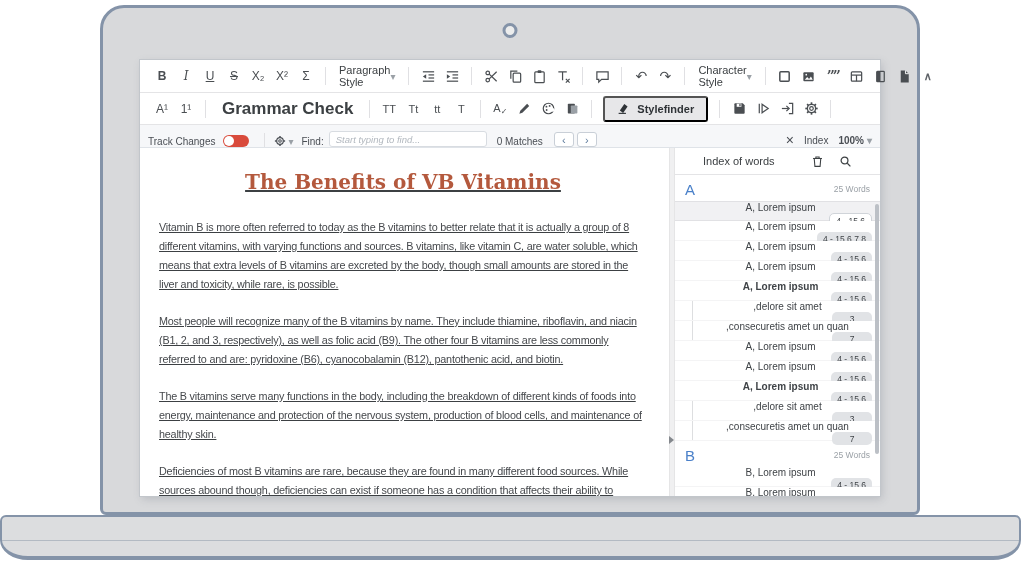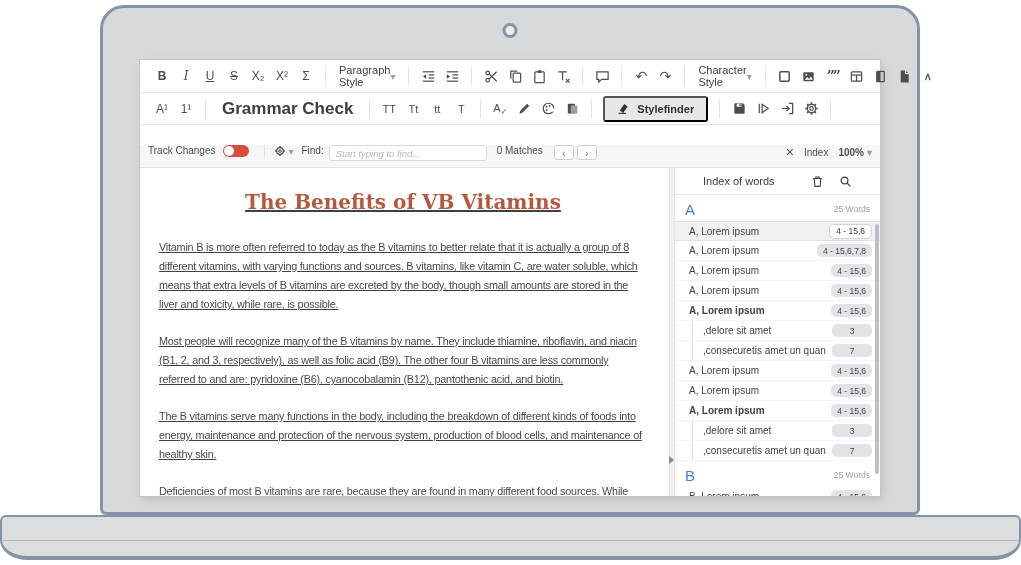--- a/index.html
+++ b/index.html
@@ -58,21 +58,21 @@
   .stylefinder {
     display:flex; align-items:center; gap:7px; background:#e7e7e9; border-radius:3px;
     height:26px; padding:0 12px; font-size:11px; font-weight:600; color:#2e3236; margin:0 4px;
   }
   .stylefinder svg { width:13px; height:13px; }
   .collapse-btn { margin-left:auto; font-size:11px; font-weight:700; color:#5f6368; }
 
   
   .row3 {
     height:23px; flex:0 0 auto; background:#f6f7f9; border-bottom:1px solid #dfe3e8;
-    display:flex; align-items:flex-start; padding:0 8px; font-size:10px; color:#4a4e54;margin-top:20px;
+    display:flex; align-items:flex-end; padding:0 8px; font-size:10px; color:#4a4e54;
   }
   .toggle { width:26px; height:12px; border-radius:7px; background:#d94b3c; margin:0 8px; position:relative; cursor:pointer; flex:0 0 auto; }
   .toggle .knob { position:absolute; left:1px; top:1px; width:10px; height:10px; background:#fff; border-radius:50%; }
   .mini-gear { display:flex; align-items:center; gap:2px; margin:0 8px 0 2px; cursor:pointer; }
   .mini-gear svg { width:12px; height:12px; }
   .find-input {
     width:158px; height:16px; border:1px solid #d8dce1; border-radius:3px; background:#fff;
     font-size:9.5px; padding:0 6px; margin:0 8px 0 5px; color:#3c4043; font-family:inherit;
   }
   .find-input::placeholder { color:#b2b8bf; font-style:italic; }
@@ -104,21 +104,21 @@
   .panel { flex:1 1 auto; display:flex; flex-direction:column; overflow:hidden; background:#fff; position:relative; }
   .panel-header { height:27px; flex:0 0 auto; border-bottom:1px solid #e4e4e6; display:flex; align-items:center; padding:0 28px; font-size:11px; color:#3c4043; }
   .panel-header .ph-icons { margin-left:auto; display:flex; align-items:center; gap:15px; }
   .panel-header svg { width:13px; height:13px; display:block; cursor:pointer; }
   .panel-list { flex:1 1 auto; overflow:hidden; }
   .section-head { height:26px; display:flex; align-items:center; padding:2px 10px 0 10px; background:#fff; }
   .section-head .letter { font-size:15px; color:#4a80c9; }
   .section-head .count { margin-left:auto; font-size:8.5px; color:#9aa0a6; }
   .item {
     height:20px; display:flex; align-items:center; padding:0 8px 0 14px;
-    font-size:10px; color:#3f4347; border-bottom:1px solid #f4f4f5; cursor:pointer; position:relative; background:#fff;
+    font-size:10px; color:#3f4347; border-bottom:1px solid #f4f4f5; cursor:pointer; position:relative; background:#fff;flex-direction:column;
   }
   .item.sel { background:#f1f1f3; border-top:1px solid #e1e1e4; border-bottom:1px solid #e1e1e4; }
   .item.bold .item-text { font-weight:700; }
   .item.indent { padding-left:28px; }
   .item.indent::before { content:""; position:absolute; left:17px; top:0; bottom:0; border-left:1px solid #dddee0; }
   .badge {
     margin-left:auto; background:#e1e3e6; color:#3f4347; font-size:8.5px;
     padding:1.5px 6px; border-radius:5px; min-width:40px; text-align:center; white-space:nowrap; flex:0 0 auto;
   }
   .item.sel .badge { background:#fff; border:1px solid #d0d4d9; }

